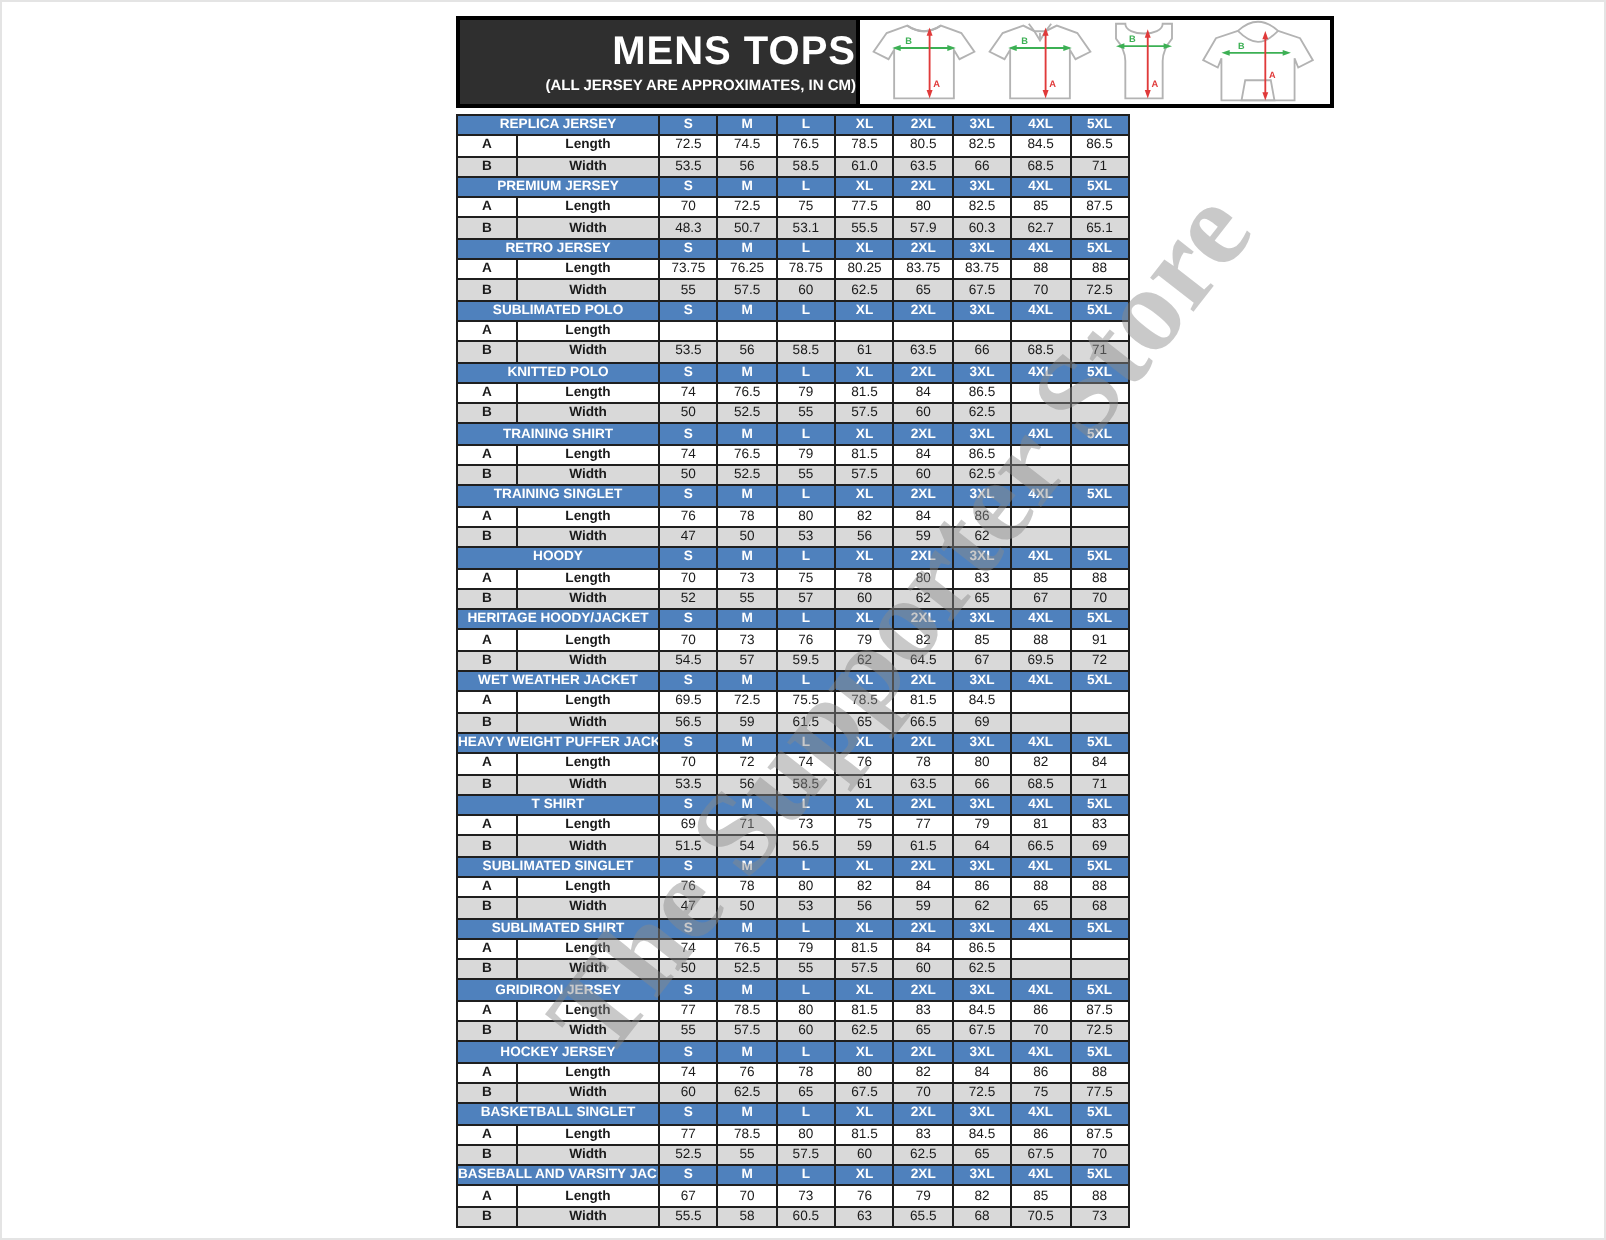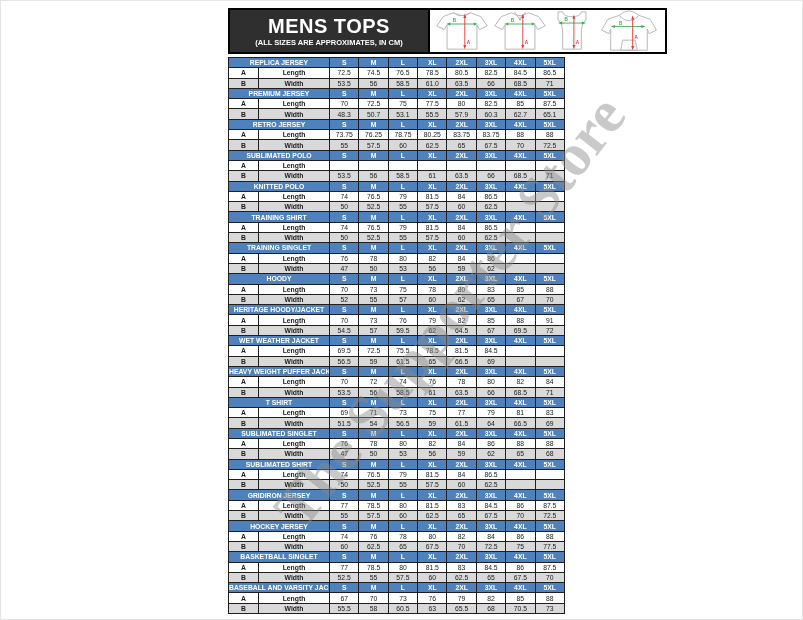--- a/index.html
+++ b/index.html
@@ -8,21 +8,21 @@
     background:#ffffff;font-family:"Liberation Sans",sans-serif;
     box-shadow:inset 0 0 0 1px #e4e4e4;
   }
   .sheet{position:absolute;left:228px;top:8px;width:439px;}
   
   .header-box{
     display:flex;height:46px;box-sizing:border-box;
     border:2px solid #000;background:#2f2f2f;
   }
   .header-left{
-    width:198px;flex:none;color:#fff;text-align:center;
+    width:198px;flex:none;color:#fff;text-align:right;
     display:flex;flex-direction:column;justify-content:center;gap:1px;
   }
   .hdr-title{font-size:20px;font-weight:bold;letter-spacing:.5px;line-height:21px;}
   .hdr-sub{font-size:7.5px;font-weight:bold;line-height:9px;}
   .header-right{
     flex:1;background:#fff;border-left:2px solid #000;
     display:flex;align-items:center;justify-content:space-evenly;
     padding:1px 2px;box-sizing:border-box;
   }
   .garment{flex:none;}
@@ -53,21 +53,21 @@
   svg text{font-family:"Liberation Sans",sans-serif;font-weight:bold;}
 </style>
 </head>
 <body>
 
 <div class="sheet">
 
   <div class="header-box">
     <div class="header-left">
       <div class="hdr-title">MENS TOPS</div>
-      <div class="hdr-sub">(ALL SIZES ARE APPROXIMATES, IN CM)</div>
+      <div class="hdr-sub">(ALL JERSEY ARE APPROXIMATES, IN CM)</div>
     </div>
     <div class="header-right">
 
       <svg class="garment" width="56" height="42" viewBox="0 0 60 45">
         <path d="M21 3 L10 7 L3 17 L11 21 L14 16 L14 42 L46 42 L46 16 L49 21 L57 17 L50 7 L39 3 Q30 9 21 3 Z" fill="#ffffff" stroke="#b3b3b3" stroke-width="1"></path>
         <path d="M21 3 Q30 9 39 3" fill="none" stroke="#b3b3b3" stroke-width="1"></path>
         <line x1="16" y1="15" x2="44" y2="15" stroke="#3cb054" stroke-width="1"></line>
         <path d="M13 15 L17.5 13.4 L17.5 16.6 Z" fill="#3cb054"></path>
         <path d="M47 15 L42.5 13.4 L42.5 16.6 Z" fill="#3cb054"></path>
         <text x="20" y="13" font-size="5" fill="#3cb054">B</text>

